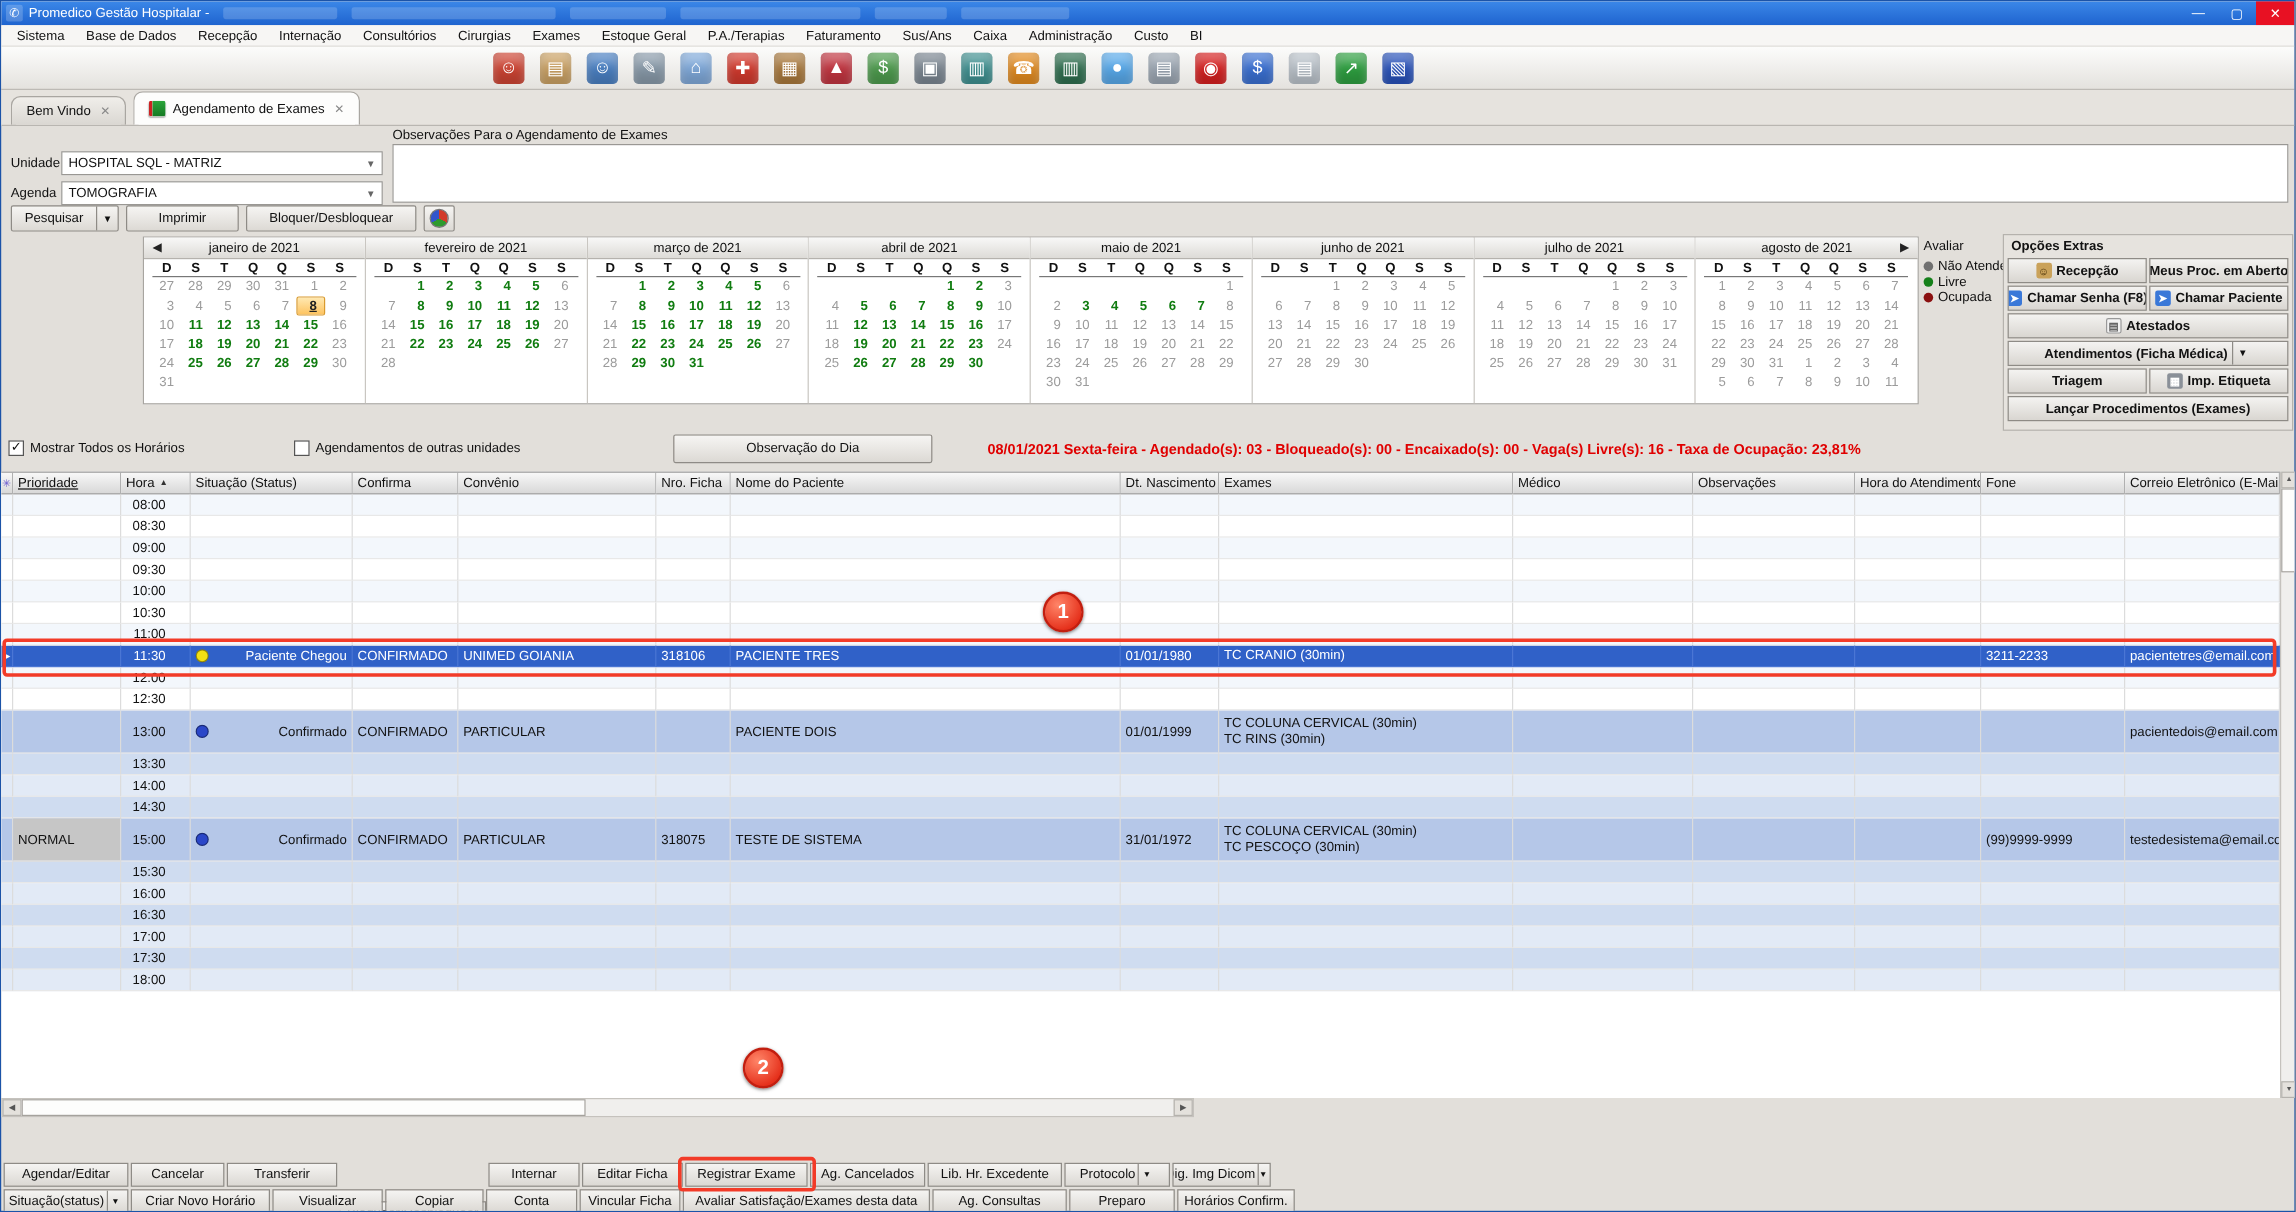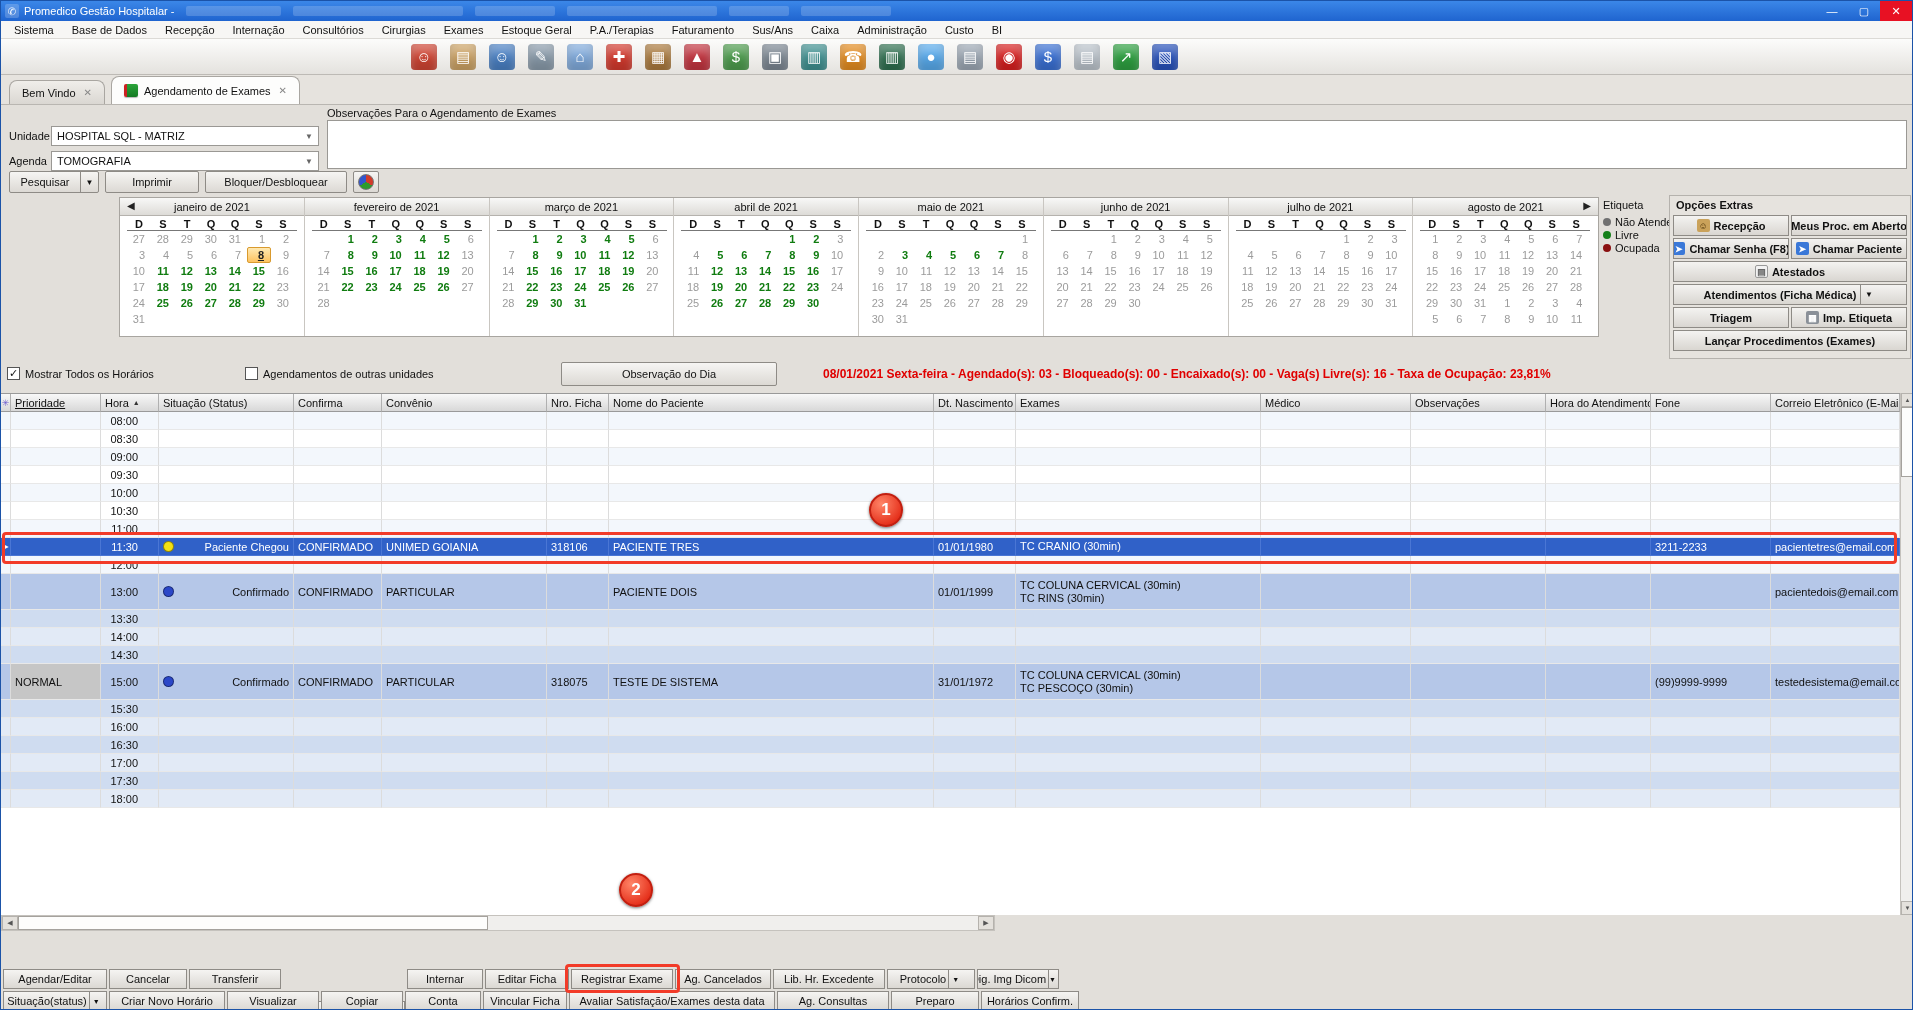--- a/index.html
+++ b/index.html
@@ -813,21 +813,21 @@
           <span class="cal-day dg">6</span>
           <span class="cal-day dg">7</span>
           <span class="cal-day dg">8</span>
           <span class="cal-day dg">9</span>
           <span class="cal-day dg">10</span>
           <span class="cal-day dg">11</span>
         </div>
       </div>
     </div>
   <div class="legend">
-    <div class="lg-title">Etiqueta</div>
+    <div class="lg-title">Avaliar</div>
     <div id="legend-items">
         <div class="lg-item">
           <span class="lg-dot" style="background: rgb(112, 112, 112);"></span>
           <span>Não Atende</span>
         </div>
         <div class="lg-item">
           <span class="lg-dot" style="background: rgb(21, 128, 26);"></span>
           <span>Livre</span>
         </div>
         <div class="lg-item">
@@ -1095,20 +1095,37 @@
           <div class="gc" style="width: 62px;"></div>
           <div class="gc" style="width: 325px;"></div>
           <div class="gc" style="width: 82px;"></div>
           <div class="gc exames-cell" style="width: 245px;"></div>
           <div class="gc" style="width: 150px;"></div>
           <div class="gc" style="width: 135px;"></div>
           <div class="gc" style="width: 105px;"></div>
           <div class="gc" style="width: 120px;"></div>
           <div class="gc" style="flex: 1 1 0%;"></div>
         </div>
+        <div class="grow t-w">
+          <div class="gc ind" style="width: 10px;"></div>
+          <div class="gc" style="width: 90px;"></div>
+          <div class="gc hora-cell" style="width: 58px;">12:30</div>
+          <div class="gc sit" style="width: 135px;"></div>
+          <div class="gc" style="width: 88px;"></div>
+          <div class="gc" style="width: 165px;"></div>
+          <div class="gc" style="width: 62px;"></div>
+          <div class="gc" style="width: 325px;"></div>
+          <div class="gc" style="width: 82px;"></div>
+          <div class="gc exames-cell" style="width: 245px;"></div>
+          <div class="gc" style="width: 150px;"></div>
+          <div class="gc" style="width: 135px;"></div>
+          <div class="gc" style="width: 105px;"></div>
+          <div class="gc" style="width: 120px;"></div>
+          <div class="gc" style="flex: 1 1 0%;"></div>
+        </div>
         <div class="grow dbl st-booked">
           <div class="gc ind" style="width: 10px;"></div>
           <div class="gc" style="width: 90px;"></div>
           <div class="gc hora-cell" style="width: 58px;">13:00</div>
           <div class="gc sit" style="width: 135px;">
             <span class="dot" style="background: rgb(43, 71, 200);"></span>
             <span>Confirmado</span>
           </div>
           <div class="gc" style="width: 88px;">CONFIRMADO</div>
           <div class="gc" style="width: 165px;">PARTICULAR</div>

